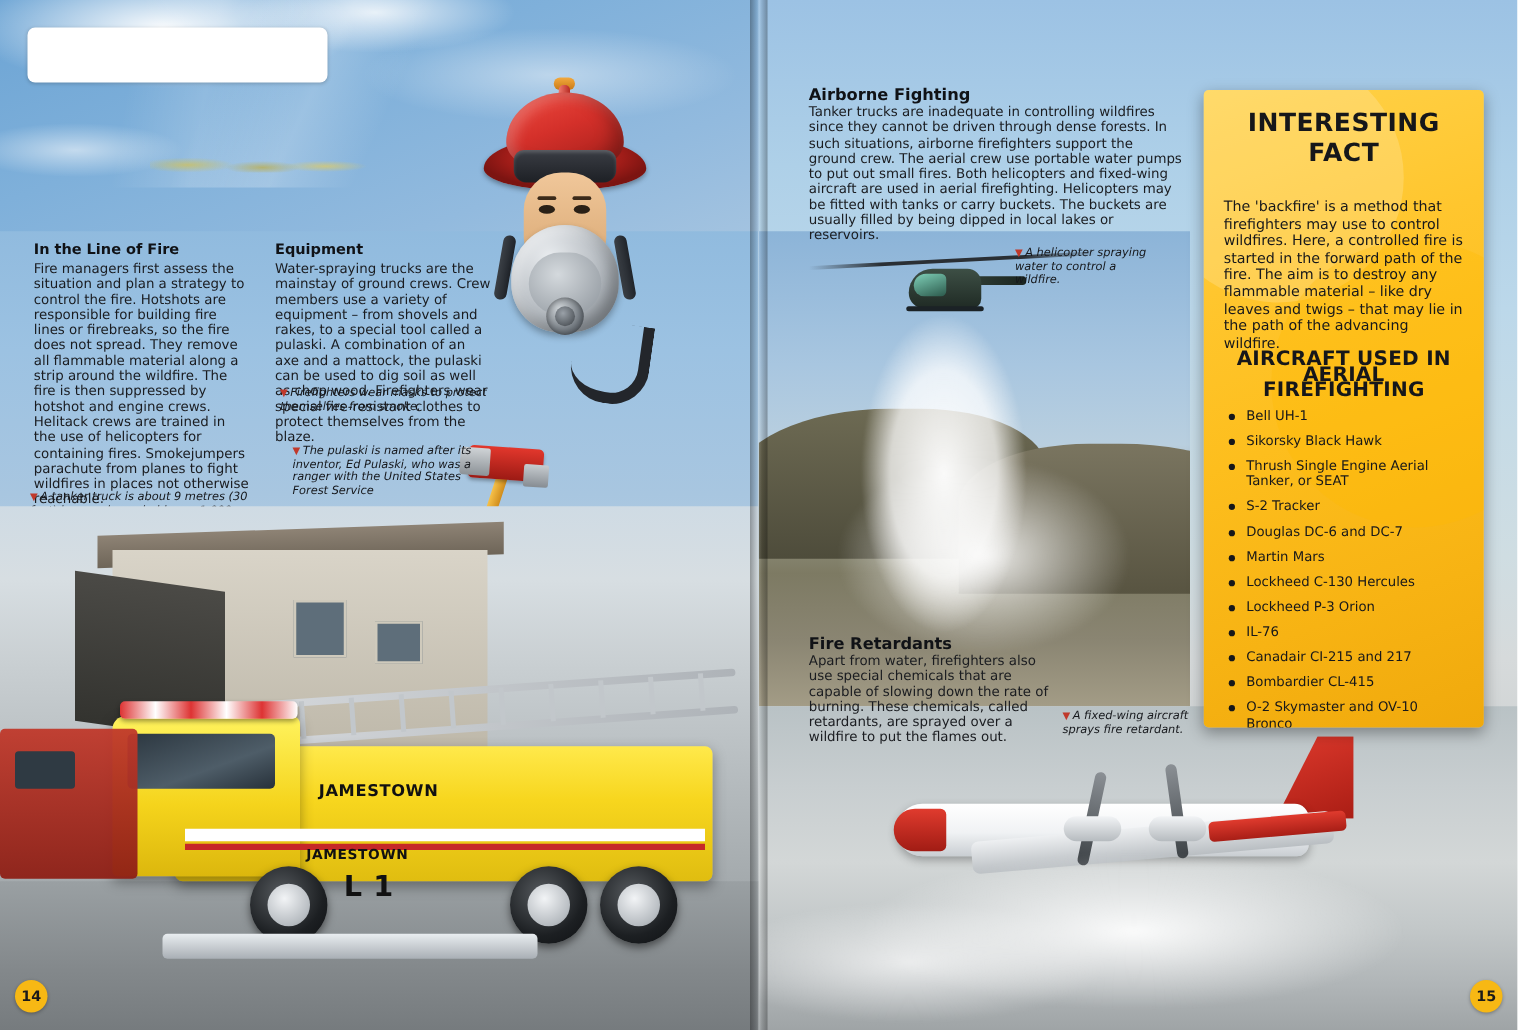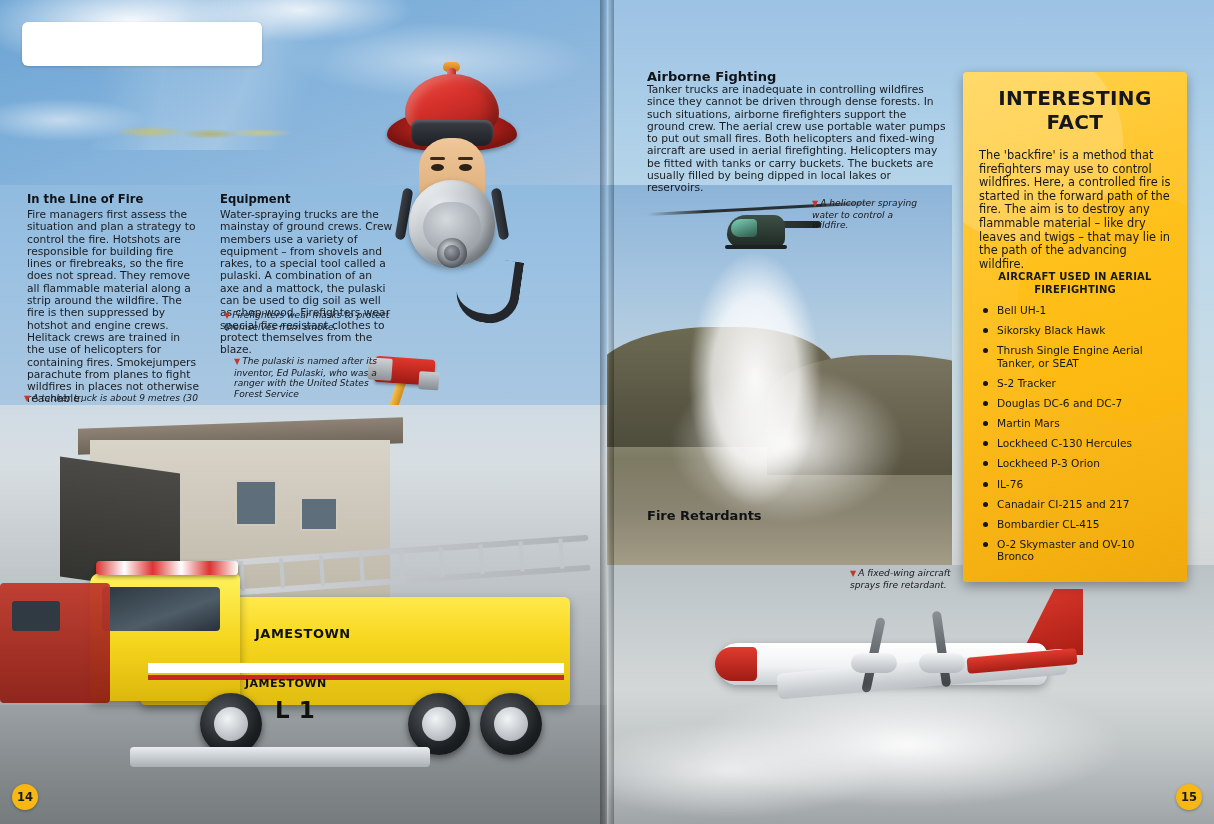--- a/index.html
+++ b/index.html
@@ -220,26 +220,26 @@
   
   .factbox{position:absolute;left:963px;top:72px;width:224px;height:510px;
     background:linear-gradient(160deg,#ffd24a 0%,#ffc62e 28%,#fdbe1d 52%,#f7b313 78%,#f0a90c 100%);
     border-radius:4px;box-shadow:0 4px 12px rgba(0,0,0,.35);overflow:hidden;}
   .factbox::before{content:"";position:absolute;left:-40px;top:-30px;width:200px;height:200px;
     border-radius:50%;background:rgba(255,255,255,.18);}
   .factbox::after{content:"";position:absolute;right:-60px;top:120px;width:230px;height:230px;
     border-radius:50%;background:rgba(255,186,0,.30);}
   .fb-inner{position:relative;z-index:2;padding:12px 16px 0 16px;}
   .fb-title{font-size:20px;font-weight:700;text-align:center;color:#16171a;letter-spacing:.4px;
-    font-family:"DejaVu Sans","Liberation Sans",sans-serif;margin:2px 0 15px 0;}
+    font-family:"DejaVu Sans","Liberation Sans",sans-serif;margin:2px 0 25px 0;}
   .fb-text{font-size:11.4px;line-height:13.6px;color:#17181b;font-weight:500;
     font-family:"DejaVu Sans","Liberation Sans",sans-serif;}
   .fb-file{font-size:19px;font-weight:700;text-align:center;color:#16171a;letter-spacing:.6px;
     font-family:"DejaVu Sans","Liberation Sans",sans-serif;margin:16px 0 4px 0;}
-  .fb-sub{font-size:10px;font-weight:700;text-align:center;color:#16171a;line-height:12.4px;
+  .fb-sub{font-size:16px;font-weight:700;text-align:center;color:#16171a;line-height:12.4px;
     font-family:"DejaVu Sans","Liberation Sans",sans-serif;margin-bottom:8px;letter-spacing:.2px;}
   .fb-list{list-style:none;margin:0;padding:0 0 0 4px;}
   .fb-list li{font-size:10.6px;line-height:12.6px;color:#16171a;margin-bottom:7.5px;
     padding-left:14px;position:relative;font-family:"DejaVu Sans","Liberation Sans",sans-serif;}
   .fb-list li::before{content:"";position:absolute;left:0;top:4px;width:5px;height:5px;
     border-radius:50%;background:#16171a;}
 
   
   .pagenum{position:absolute;bottom:14px;width:26px;height:26px;border-radius:50%;
     background:#f7b814;color:#1a1a1a;font-size:11.5px;font-weight:700;
@@ -386,20 +386,21 @@
     </div>
 
     <div class="r-head" style="left:40px;top:69px;">Airborne Fighting</div>
     <div class="r-body" style="left:40px;top:84px;width:300px;">Tanker trucks are inadequate in controlling wildfires since they cannot be driven through dense forests. In such situations, airborne firefighters support the ground crew. The aerial crew use portable water pumps to put out small fires. Both helicopters and fixed-wing aircraft are used in aerial firefighting. Helicopters may be fitted with tanks or carry buckets. The buckets are usually filled by being dipped in local lakes or reservoirs.</div>
 
     <div class="cap" style="left:205px;top:198px;width:110px;">
       <span class="tri">▼</span><span>A helicopter spraying water to control a wildfire.</span>
     </div>
 
     <div class="r-head" style="left:40px;top:508px;">Fire Retardants</div>
+    <div class="r-body" style="left:40px;top:523px;width:196px;">Apart from water, firefighters also use special chemicals that are capable of slowing down the rate of burning. These chemicals, called retardants, are sprayed over a wildfire to put the flames out.</div>
 
     <div class="cap" style="left:243px;top:568px;width:110px;">
       <span class="tri">▼</span><span>A fixed-wing aircraft sprays fire retardant.</span>
     </div>
 
     <div class="pagenum pn-right">15</div>
   </div>
 
   <div class="factbox">
     <div class="fb-inner">

